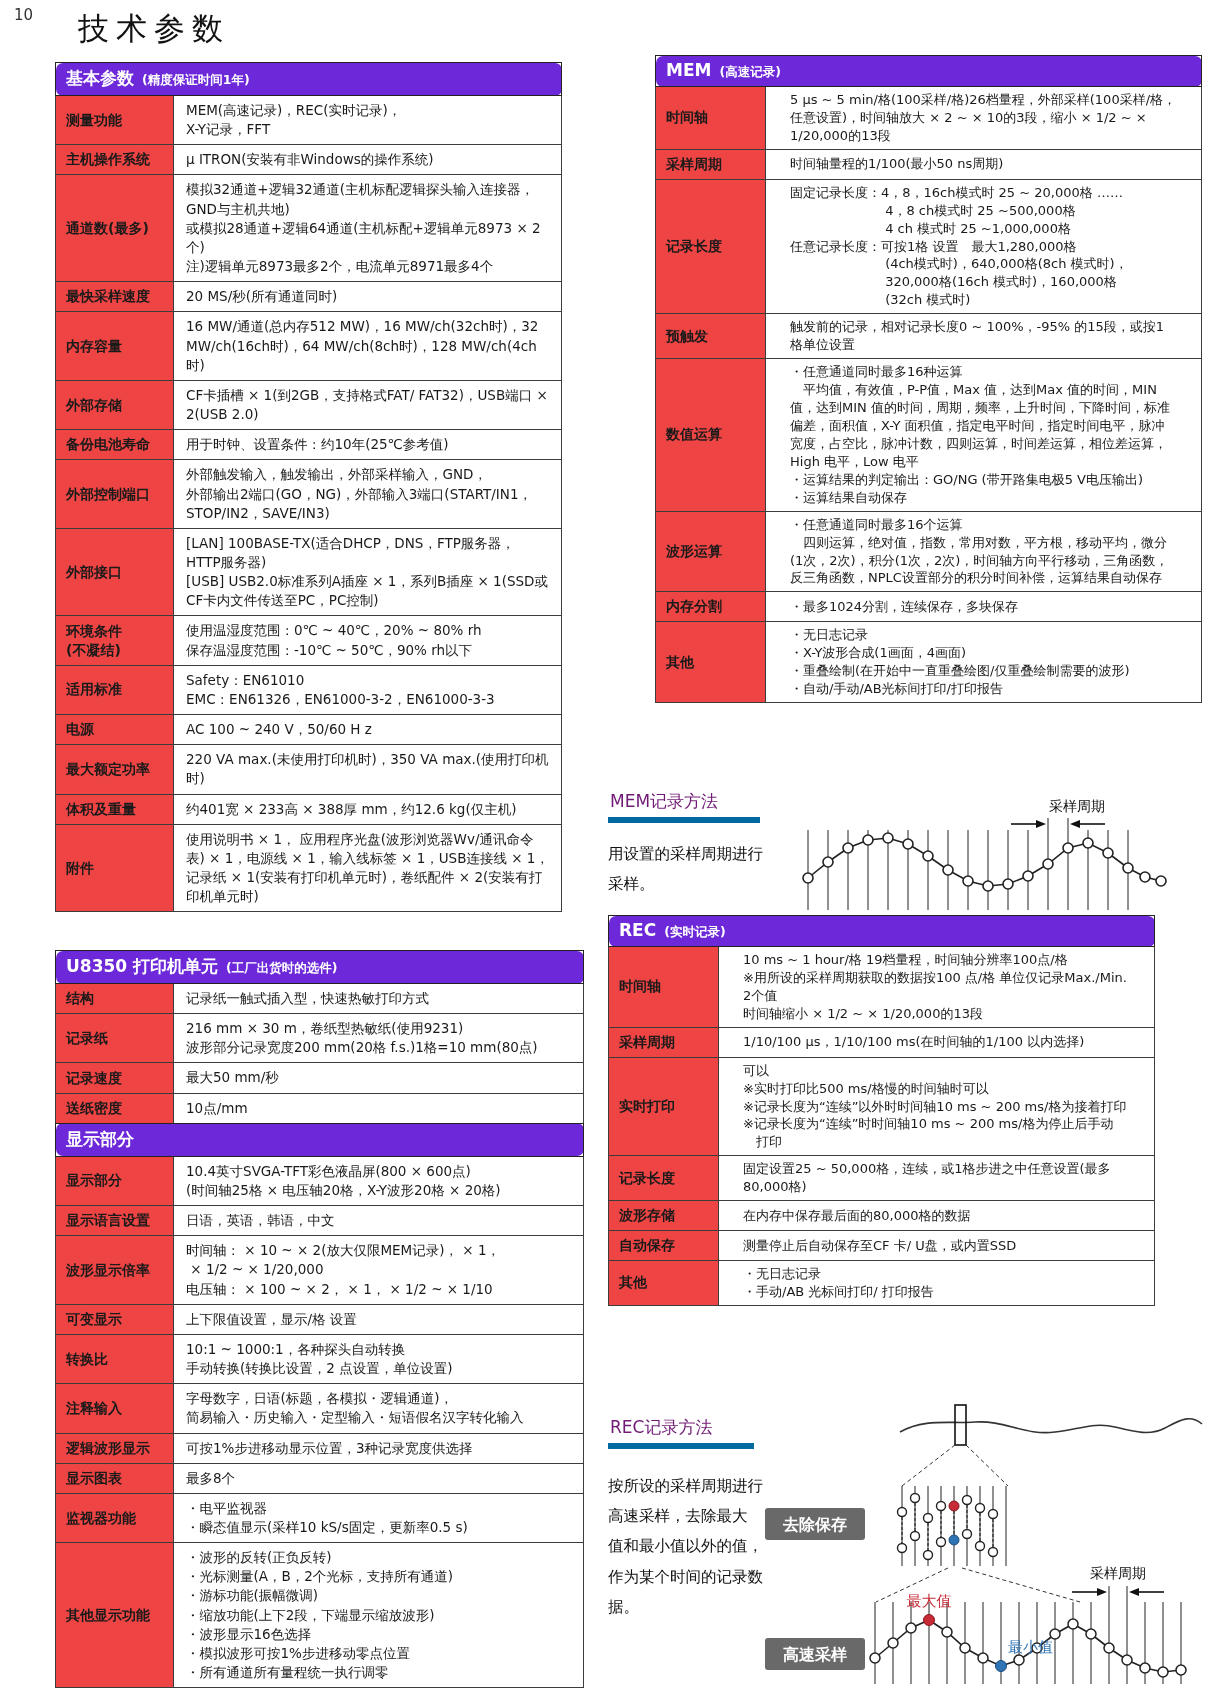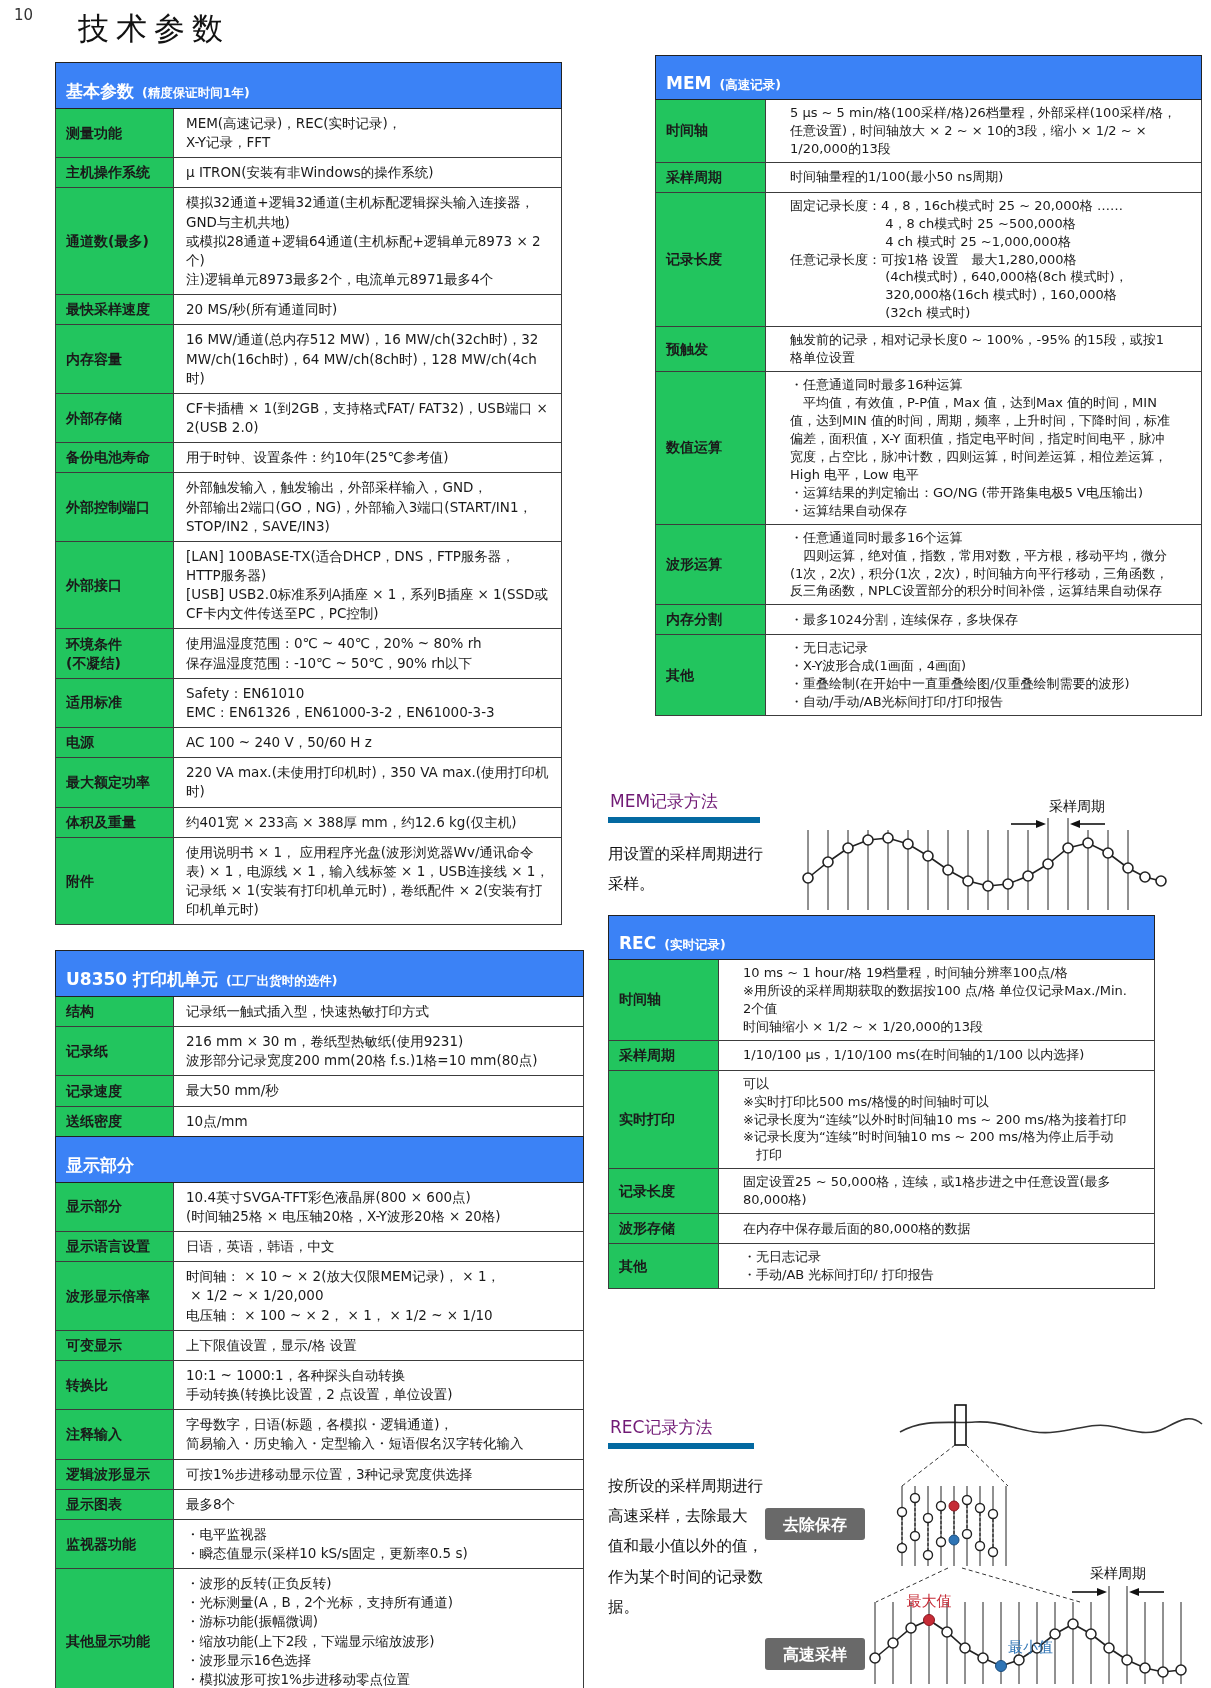--- a/index.html
+++ b/index.html
@@ -6,25 +6,25 @@
   body{
     width:1211px;height:1688px;position:relative;background:#ffffff;
     font-family:"DejaVu Sans","Liberation Sans",sans-serif;color:#1a1a1a;
   }
   .page-num{position:absolute;left:14px;top:6px;font-size:15px;color:#333;}
   .doc-title{position:absolute;left:78px;top:8px;font-size:31px;font-weight:400;letter-spacing:7px;color:#111;}
 
   .block{position:absolute;}
   .spec{border-collapse:collapse;width:100%;table-layout:fixed;border:1px solid #222;}
   .spec thead th{border:1px solid #222;}
-  .hdr{background:#3b82f6;color:#fff;text-align:left;padding:17px 10px 5px 10px;}
+  .hdr{background:#6d28d9;color:#fff;text-align:left;padding:4px 10px 5px 10px;border-radius:7px;}
   .hdr-title{font-size:17px;font-weight:bold;}
   .hdr-sub{font-size:12.5px;font-weight:bold;margin-left:8px;}
   .spec th.lbl{
-    background:#22c55e;font-weight:bold;text-align:left;vertical-align:middle;
+    background:#ef4444;font-weight:bold;text-align:left;vertical-align:middle;
     padding:5px 4px 5px 10px;font-size:14px;border:1px solid #3c3c3c;
     white-space:pre-wrap;line-height:1.35;
   }
   .spec td.val{
     padding:5px 12px;font-size:13.5px;border:1px solid #3c3c3c;vertical-align:middle;
     white-space:pre-wrap;line-height:1.42;
   }
   .leftcol col.c1{width:118px;}
   .rightcol col.c1{width:110px;}
   .rightcol td.val{font-size:13px;line-height:1.38;padding:4px 24px;}
@@ -383,20 +383,24 @@
       </tr>
         <tr>
         <th class="lbl">记录长度</th>
         <td class="val">固定设置25 ~ 50,000格，连续，或1格步进之中任意设置(最多80,000格)</td>
       </tr>
         <tr>
         <th class="lbl">波形存储</th>
         <td class="val">在内存中保存最后面的80,000格的数据</td>
       </tr>
         <tr>
+        <th class="lbl">自动保存</th>
+        <td class="val">测量停止后自动保存至CF 卡/ U盘，或内置SSD</td>
+      </tr>
+        <tr>
         <th class="lbl">其他</th>
         <td class="val">・无日志记录
 ・手动/AB 光标间打印/ 打印报告</td>
       </tr>
       </tbody>
   </table>
 </div>
 
 <div class="block" style="left:608px;top:1398px;width:600px;height:290px;">
   <div class="method-head" style="margin-top:18px;">REC记录方法</div>

